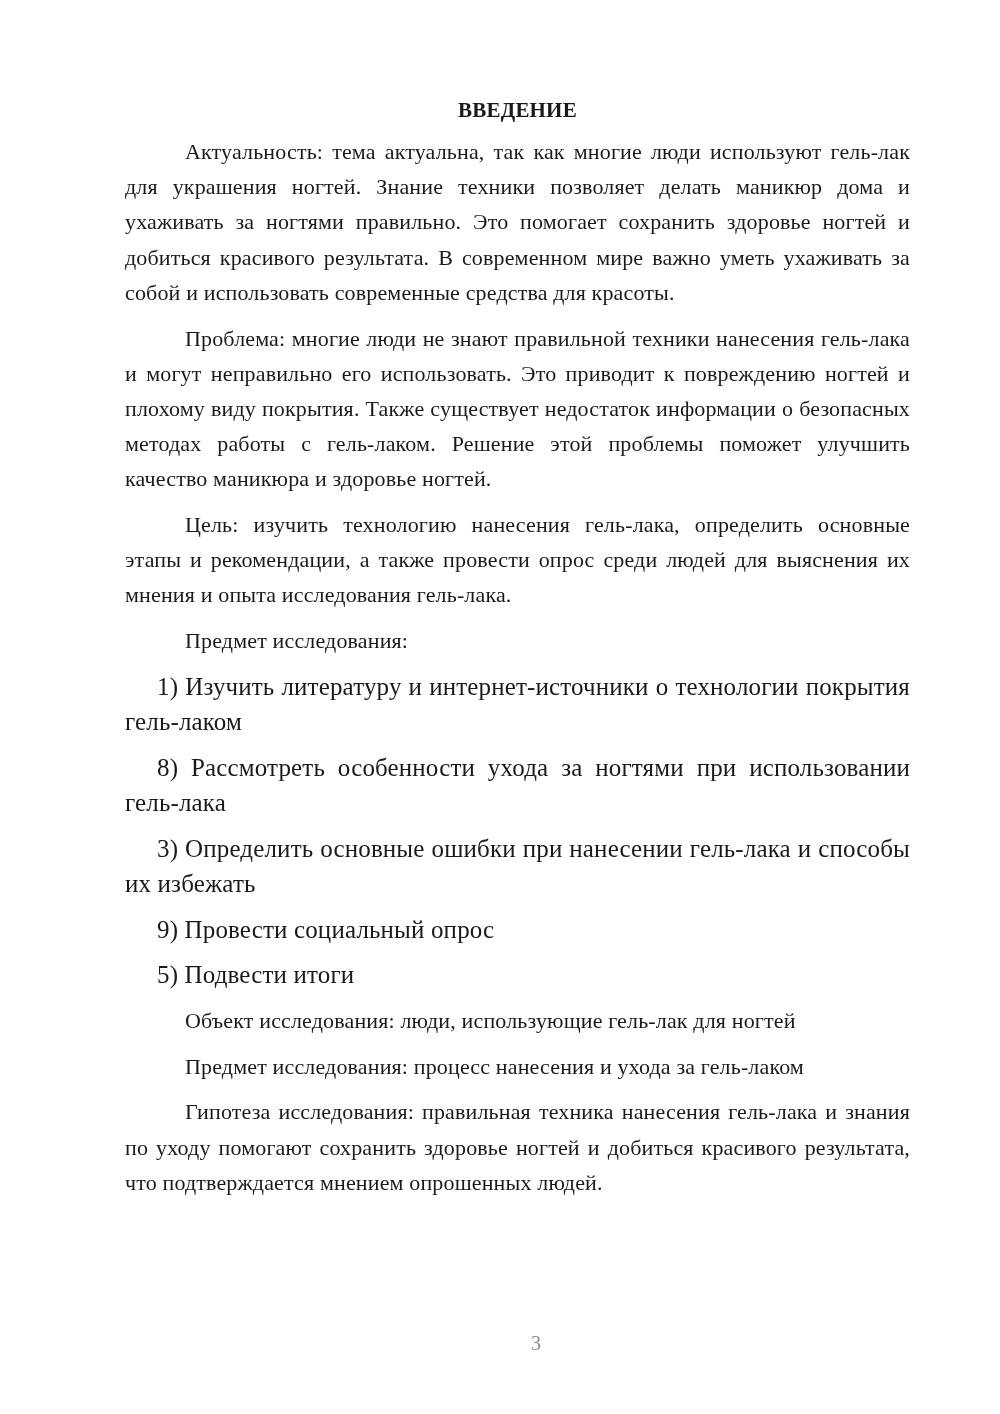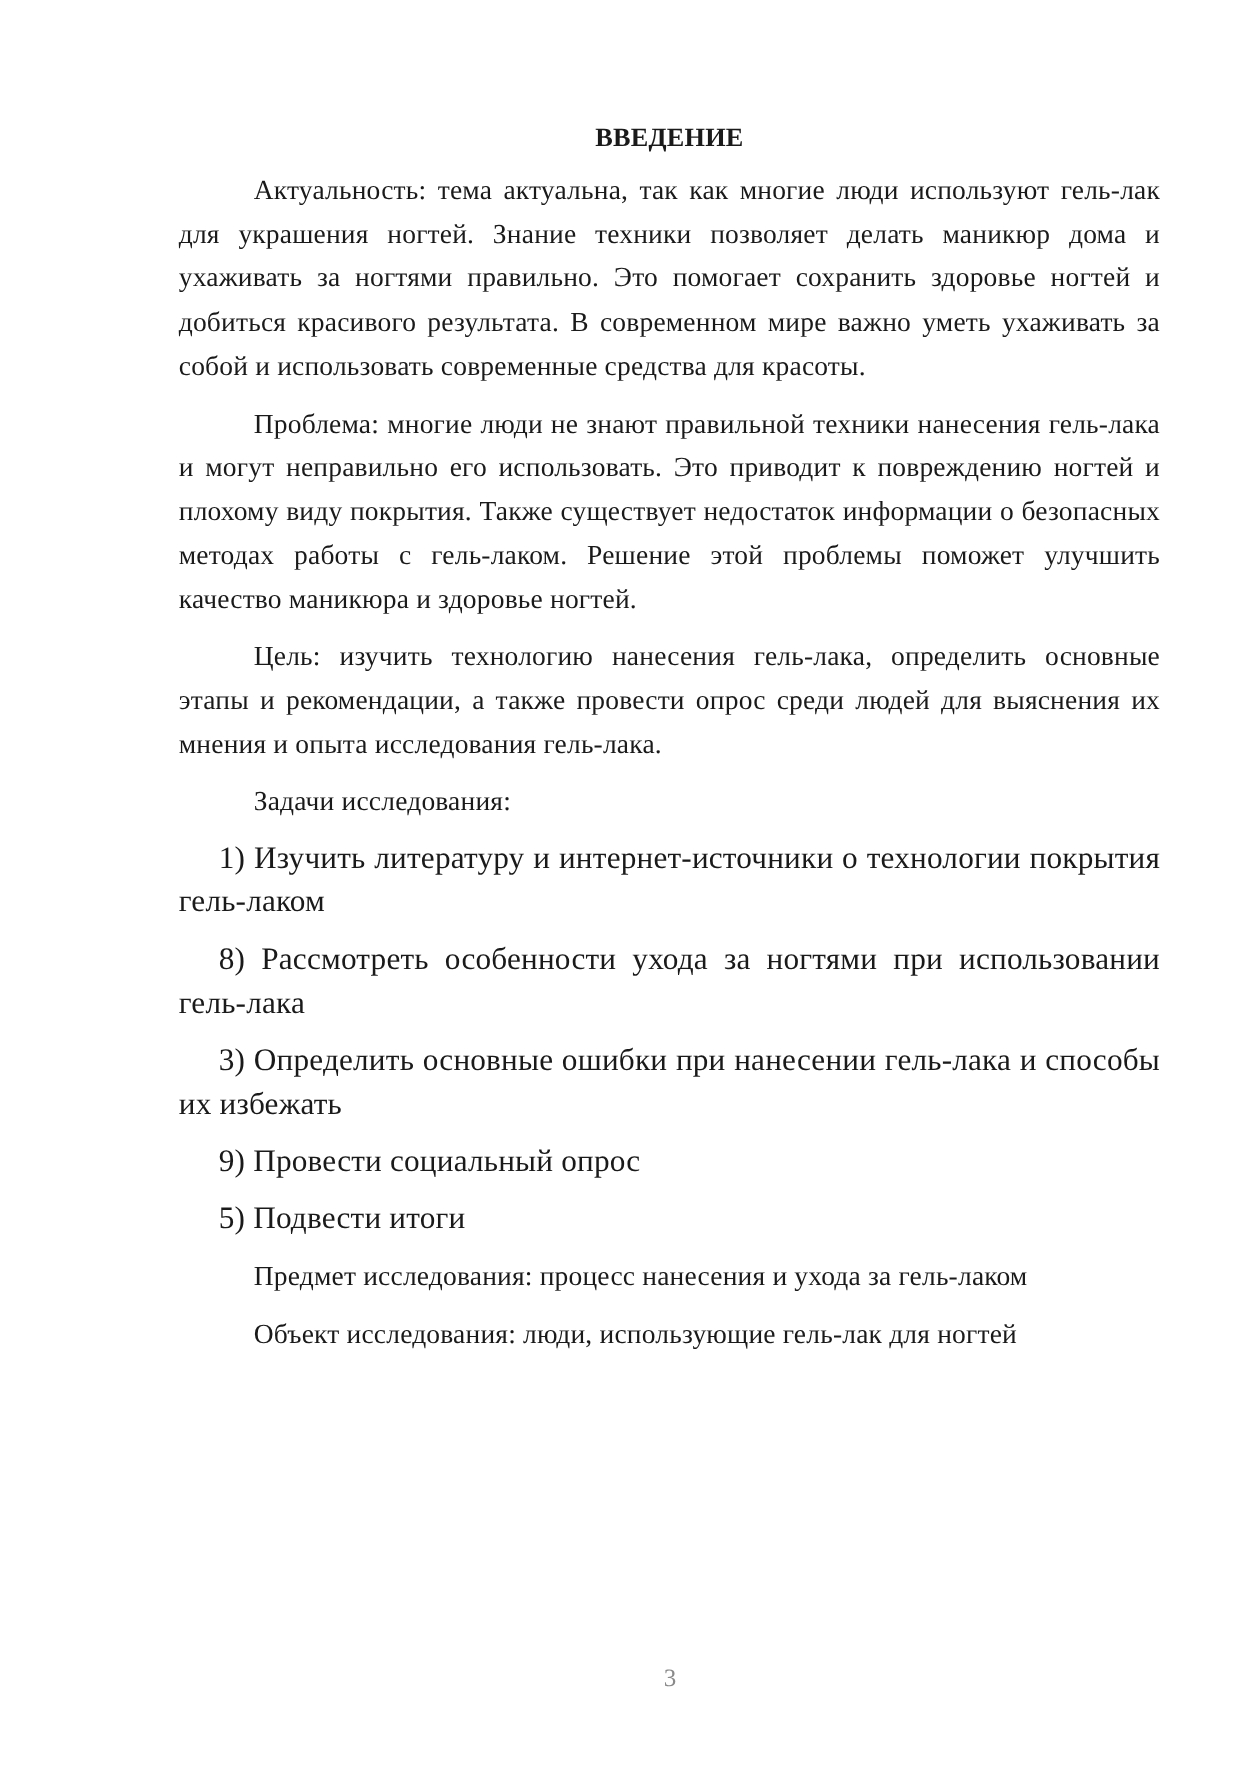--- a/index.html
+++ b/index.html
@@ -10,21 +10,21 @@
     body {
       width: 1000px;
       height: 1414px;
       position: relative;
       overflow: hidden;
       font-family: "Liberation Serif", "DejaVu Serif", serif;
       color: #1a1a1a;
     }
     .page {
       position: absolute;
-      left: 143px;
+      left: 125px;
       top: 94px;
       width: 785px;
     }
     .heading {
       text-align: center;
       font-weight: bold;
       font-size: 21px;
       line-height: 32px;
       margin: 0 0 8px 0;
       letter-spacing: 0.2px;
@@ -57,27 +57,28 @@
   </style>
 </head>
 <body>
 
 <div class="page">
   <h1 class="heading">ВВЕДЕНИЕ</h1>
 
   <p class="para">Актуальность: тема актуальна, так как многие люди используют гель-лак для украшения ногтей. Знание техники позволяет делать маникюр дома и ухаживать за ногтями правильно. Это помогает сохранить здоровье ногтей и добиться красивого результата. В современном мире важно уметь ухаживать за собой и использовать современные средства для красоты.</p>
   <p class="para">Проблема: многие люди не знают правильной техники нанесения гель-лака и могут неправильно его использовать. Это приводит к повреждению ногтей и плохому виду покрытия. Также существует недостаток информации о безопасных методах работы с гель-лаком. Решение этой проблемы поможет улучшить качество маникюра и здоровье ногтей.</p>
   <p class="para">Цель: изучить технологию нанесения гель-лака, определить основные этапы и рекомендации, а также провести опрос среди людей для выяснения их мнения и опыта исследования гель-лака.</p>
-  <p class="para">Задачи исследования:</p>
+  <p class="para">Предмет исследования:</p>
 
   <div>
     <p class="list-item">1) Изучить литературу и интернет-источники о технологии покрытия гель-лаком</p>
     <p class="list-item">8) Рассмотреть особенности ухода за ногтями при использовании гель-лака</p>
     <p class="list-item">3) Определить основные ошибки при нанесении гель-лака и способы их избежать</p>
     <p class="list-item">9) Провести социальный опрос</p>
     <p class="list-item">5) Подвести итоги</p>
   </div>
 
+  <p class="para">Объект исследования: люди, использующие гель-лак для ногтей</p>
   <p class="para">Предмет исследования: процесс нанесения и ухода за гель-лаком</p>
-  <p class="para">Объект исследования: люди, использующие гель-лак для ногтей</p>
+  <p class="para">Гипотеза исследования: правильная техника нанесения гель-лака и знания по уходу помогают сохранить здоровье ногтей и добиться красивого результата, что подтверждается мнением опрошенных людей.</p>
 </div>
 
 <div class="page-number">3</div>
 
 </body></html>

